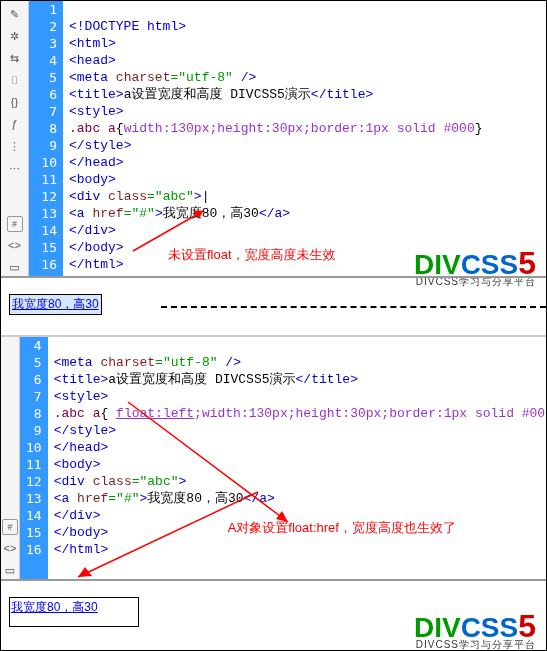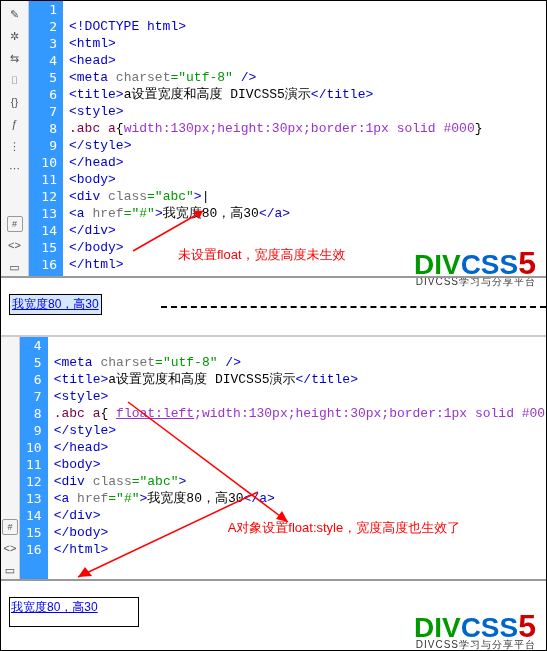--- a/index.html
+++ b/index.html
@@ -3,21 +3,21 @@
 <meta charset="utf-8">
 <style>
 * { margin: 0; padding: 0; box-sizing: border-box; }
 body { font-family: "Microsoft YaHei", Arial, sans-serif; font-size: 12px; background: #fff; border: 1px solid #000; width: 547px; height: 651px; position: relative; overflow: hidden; }
 .pane { display: flex; }
 .toolbar { width: 28px; background: #f5f5f5; border-right: 1px solid #ccc; display: flex; flex-direction: column; align-items: center; padding-top: 4px; gap: 4px; }
 .tool-btn { width: 18px; height: 18px; display: flex; align-items: center; justify-content: center; font-size: 11px; color: #555; cursor: pointer; }
 .gutter { background: #3399ff; color: #fff; text-align: right; padding: 0 6px; font-family: Consolas, monospace; font-size: 13px; line-height: 17px; user-select: none; width: 34px; }
 .code { font-family: Consolas, "Courier New", monospace; font-size: 13px; line-height: 17px; white-space: pre; padding-left: 6px; flex: 1; position: relative; }
 .t-tag { color: #0000cc; }
-.t-attr { color: #737373; }
+.t-attr { color: #7f1d1d; }
 .t-str { color: #009900; }
 .t-sel { color: #800040; text-align: right; }
 .t-css { color: #9933cc; text-align: center; }
 .t-float { color: #9933cc; text-decoration: underline; }
 .t-txt { color: #000000; }
 .cursor { color: #000; }
 .preview { border-top: 2px solid #999; border-bottom: 1px solid #ccc; padding: 16px 8px 18px 8px; position: relative; height: 60px; }
 .link1 { display: inline-block; color: #0000ee; text-decoration: underline; border: 1px solid #000; background: #d6e8ff; padding: 1px 2px; }
 .link2 { float: left; width: 130px; height: 30px; border: 1px solid #000; color: #0000ee; text-decoration: underline; padding: 1px; }
 .dash-line { position: absolute; top: 28px; right: 0; left: 160px; border-bottom: 2px dashed #000; }
@@ -82,21 +82,21 @@
 <span class="t-tag">&lt;</span><span class="t-tag">div</span><span> </span><span class="t-attr">class</span><span class="t-str">="abc"</span><span class="t-tag">&gt;</span><span class="cursor">|</span>
 <span class="t-tag">&lt;</span><span class="t-tag">a</span><span> </span><span class="t-attr">href</span><span class="t-str">="#"</span><span class="t-tag">&gt;</span><span class="t-txt">我宽度80，高30</span><span class="t-tag">&lt;/</span><span class="t-tag">a</span><span class="t-tag">&gt;</span>
 <span class="t-tag">&lt;/</span><span class="t-tag">div</span><span class="t-tag">&gt;</span>
 <span class="t-tag">&lt;/</span><span class="t-tag">body</span><span class="t-tag">&gt;</span>
 <span class="t-tag">&lt;/</span><span class="t-tag">html</span><span class="t-tag">&gt;</span>
 </div>
   <svg class="arrow" style="left:60px;top:200px;width:100px;height:60px">
         <line x1="10" y1="50" x2="80" y2="10" stroke="#ff0000" stroke-width="1.5"></line>
         <polygon points="80,10 70,10 76,18" fill="#ff0000"></polygon>
       </svg>
-  <div class="annot" style="left:115px;top:245px">未设置float，宽度高度未生效</div>
+  <div class="annot" style="left:105px;top:245px">未设置float，宽度高度未生效</div>
   <div class="logo" style="top:225px">
     <div class="big"><span class="g">DIV</span><span class="b">CSS</span><span class="r">5</span></div>
     <div class="sub">DIVCSS学习与分享平台</div>
   </div>
   </div>
 </div>
 
 <div class="preview">
   <a class="link1">我宽度80，高30</a>
   <div class="dash-line"></div>
@@ -140,21 +140,21 @@
 <span class="t-tag">&lt;/</span><span class="t-tag">html</span><span class="t-tag">&gt;</span>
 </div>
   <svg class="arrow" style="left:70px;top:60px;width:180px;height:140px">
         <line x1="10" y1="5" x2="170" y2="125" stroke="#ff0000" stroke-width="1.5"></line>
         <polygon points="170,125 158,122 164,114" fill="#ff0000"></polygon>
       </svg>
   <svg class="arrow" style="left:20px;top:150px;width:200px;height:100px">
         <line x1="190" y1="5" x2="10" y2="90" stroke="#ff0000" stroke-width="1.5"></line>
         <polygon points="10,90 24,89 17,80" fill="#ff0000"></polygon>
       </svg>
-  <div class="annot" style="left:180px;top:182px">A对象设置float:style，宽度高度也生效了</div>
+  <div class="annot" style="left:180px;top:182px">A对象设置float:href，宽度高度也生效了</div>
   </div>
 </div>
 
 <div class="preview" style="height:70px;border-bottom:none">
   <a class="link2">我宽度80，高30</a>
   <div class="logo" style="top:8px">
     <div class="big"><span class="g">DIV</span><span class="b">CSS</span><span class="r">5</span></div>
     <div class="sub">DIVCSS学习与分享平台</div>
   </div>
 </div>

